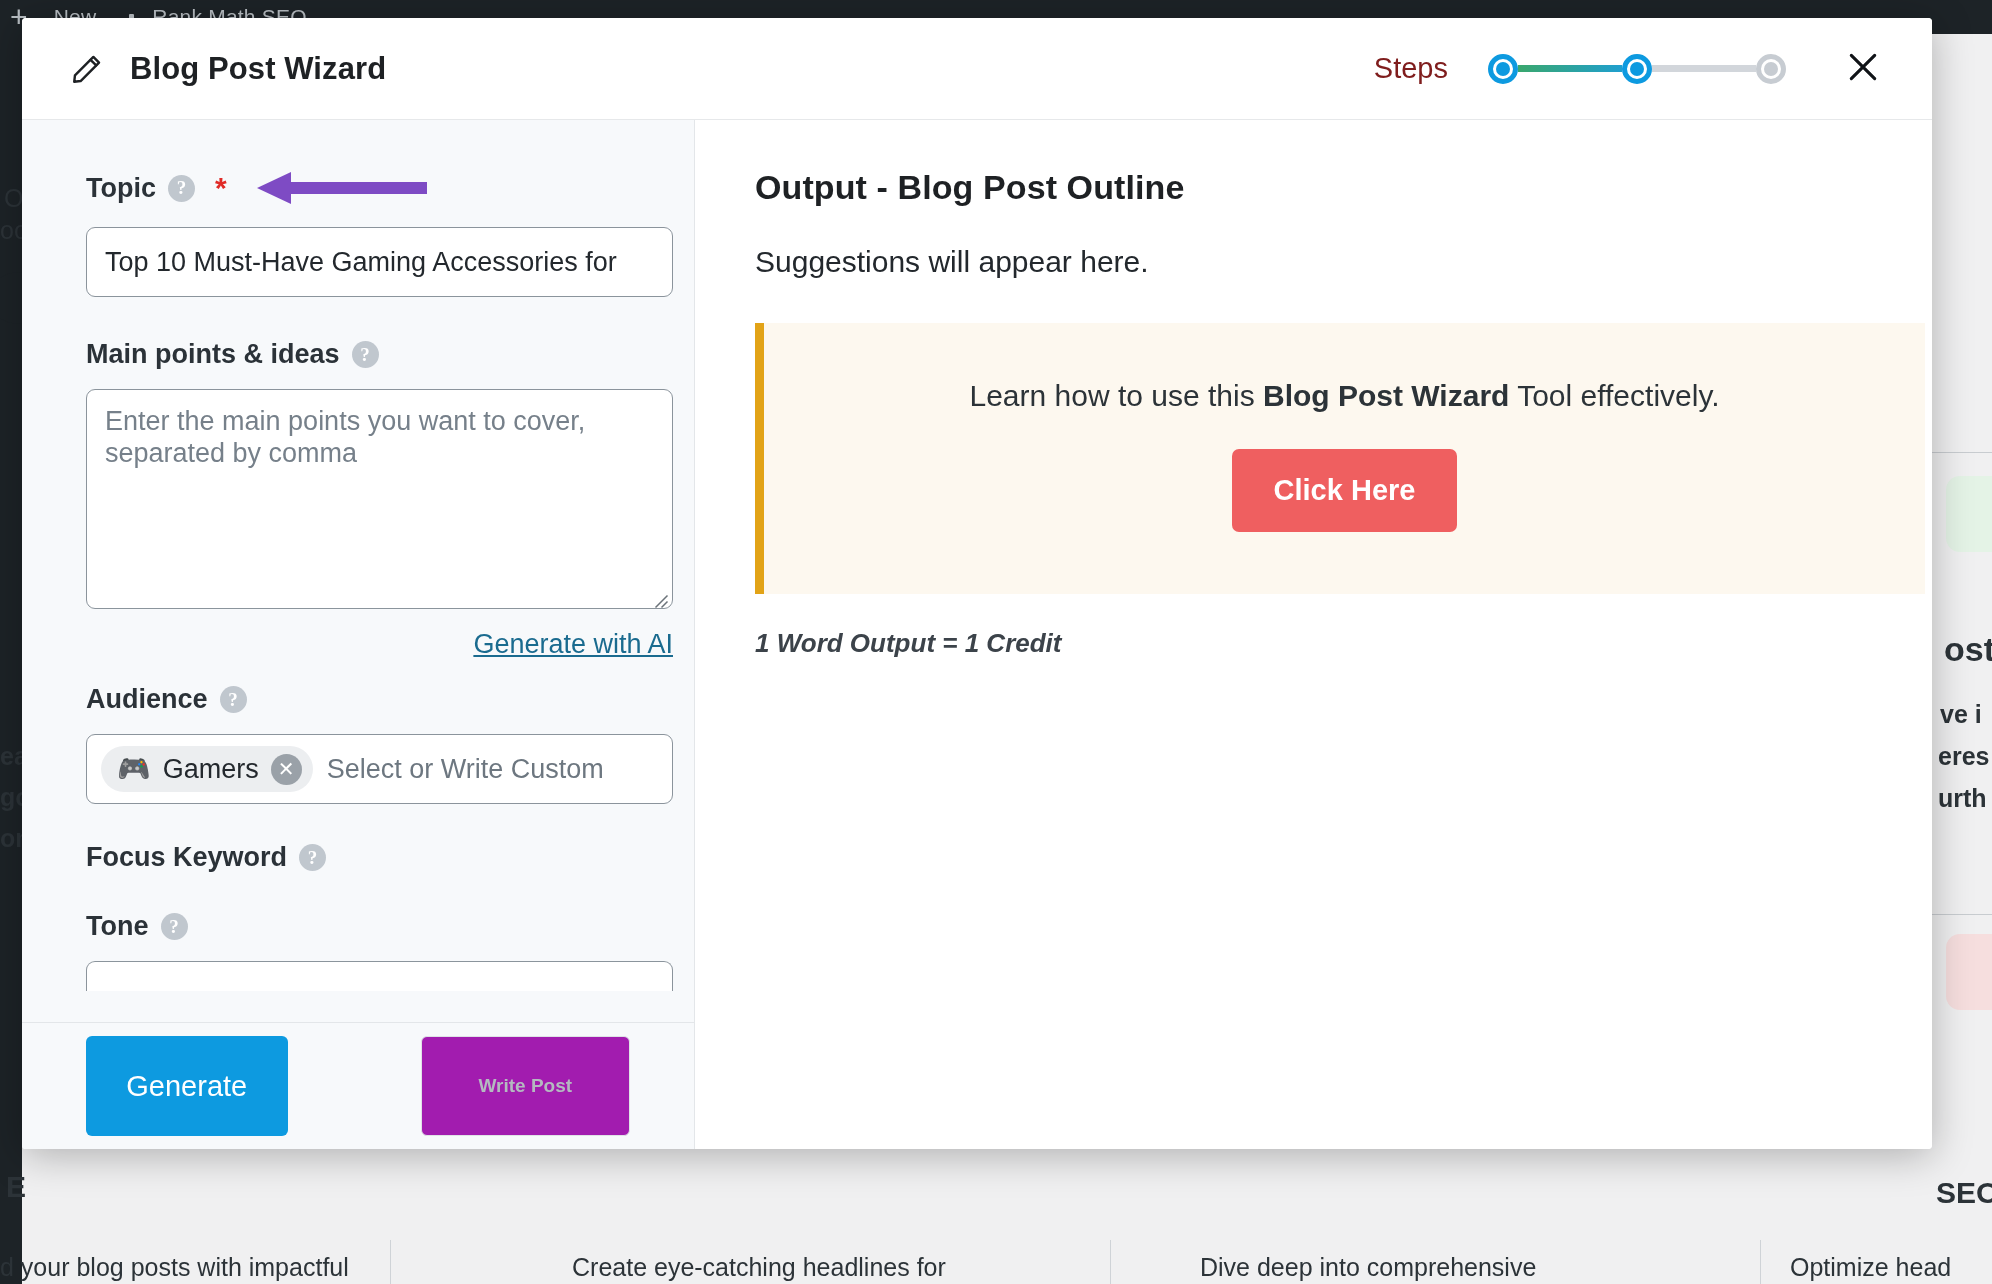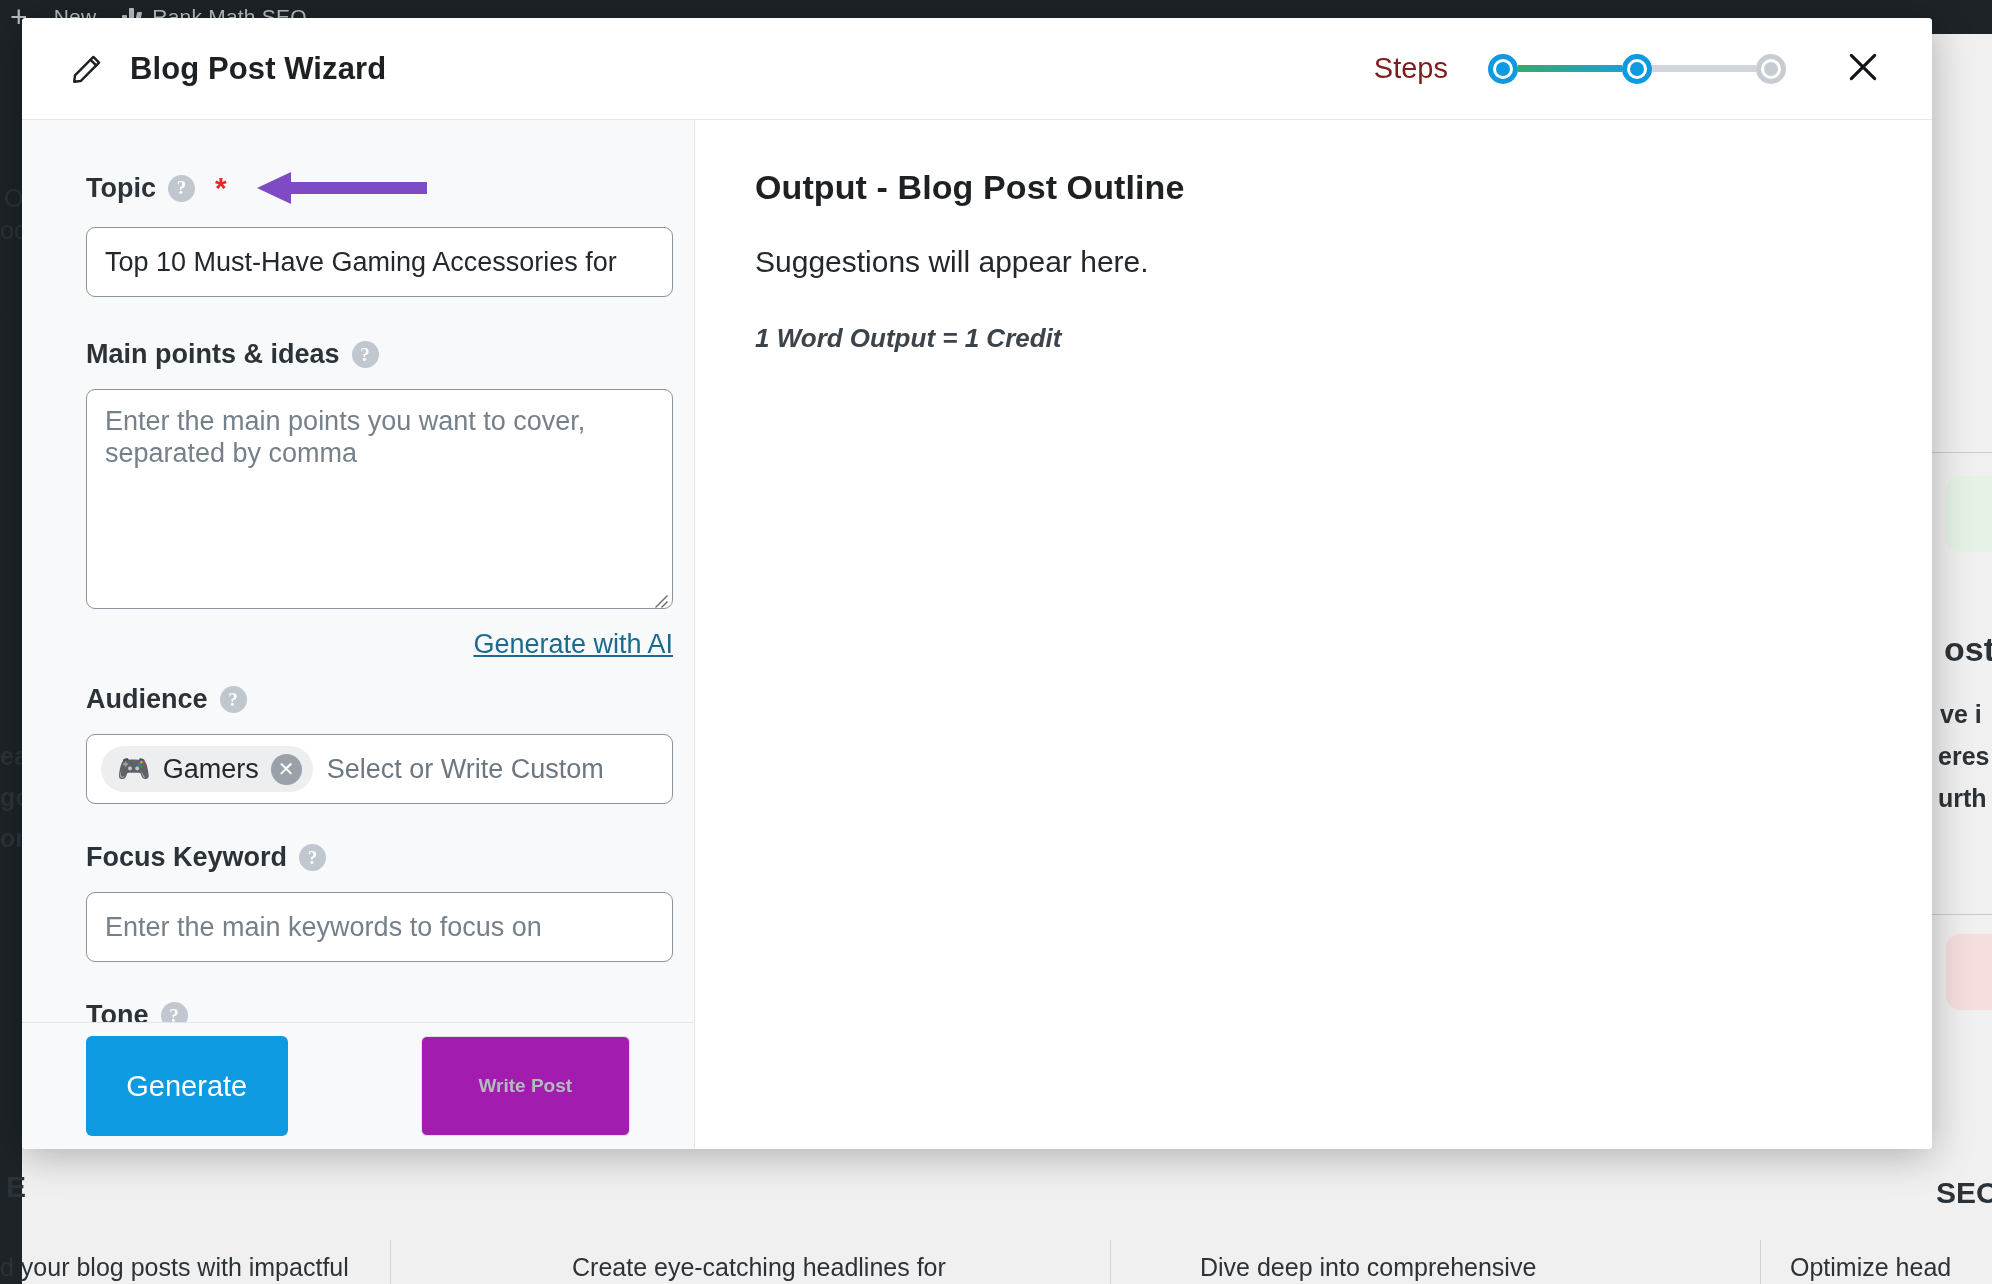--- a/index.html
+++ b/index.html
@@ -28,21 +28,21 @@
     color: #b9bfc4;
     font-size: 21px;
     letter-spacing: .2px;
   }
   .admin-bar .ab-plus {
     font-size: 30px;
     line-height: 1;
     color: #b9bfc4;
     font-weight: 300;
   }
-  .ab-item { display: flex; align-items: flex-start; gap: 11px; }
+  .ab-item { display: flex; align-items: flex-end; gap: 11px; }
   .rm-logo {
     display: inline-flex;
     align-items: flex-end;
     gap: 2px;
     height: 18px;
   }
   .rm-logo i { display: block; width: 5px; background: #b9bfc4; border-radius: 1px; }
   .rm-logo i:nth-child(1) { height: 8px; }
   .rm-logo i:nth-child(2) { height: 15px; }
   .rm-logo i:nth-child(3) { height: 11px; transform: skewX(-12deg); }
@@ -546,21 +546,20 @@
             </span>
             <span class="chip-ph">Select or Write Custom</span>
           </div>
         </div>
 
         <div class="field" style="margin-top:38px;">
           <div class="field-label">
             <span>Focus Keyword</span>
             <span class="help-badge">?</span>
           </div>
-          <input class="txt-input" type="text" placeholder="Enter the main keywords to focus on" style="">
         </div>
 
         <div class="field" style="margin-top:38px;">
           <div class="field-label">
             <span>Tone</span>
             <span class="help-badge">?</span>
           </div>
           <div class="select-stub"></div>
         </div>
 
@@ -569,18 +568,22 @@
       <div class="form-footer">
         <button class="btn-generate">Generate</button>
         <button class="btn-writepost">Write Post</button>
       </div>
     </div>
 
     <div class="output-panel">
       <div class="output-title">Output - Blog Post Outline</div>
       <div class="output-sub">Suggestions will appear here.</div>
 
+      <div class="promo">
+        <div class="promo-text"><span>Learn how to use this </span><b>Blog Post Wizard</b><span> Tool effectively.</span></div>
+        <button class="promo-btn">Click Here</button>
+      </div>
 
       <div class="credit-note">1 Word Output = 1 Credit</div>
     </div>
 
   </div>
 </div>
 
 </body></html>

